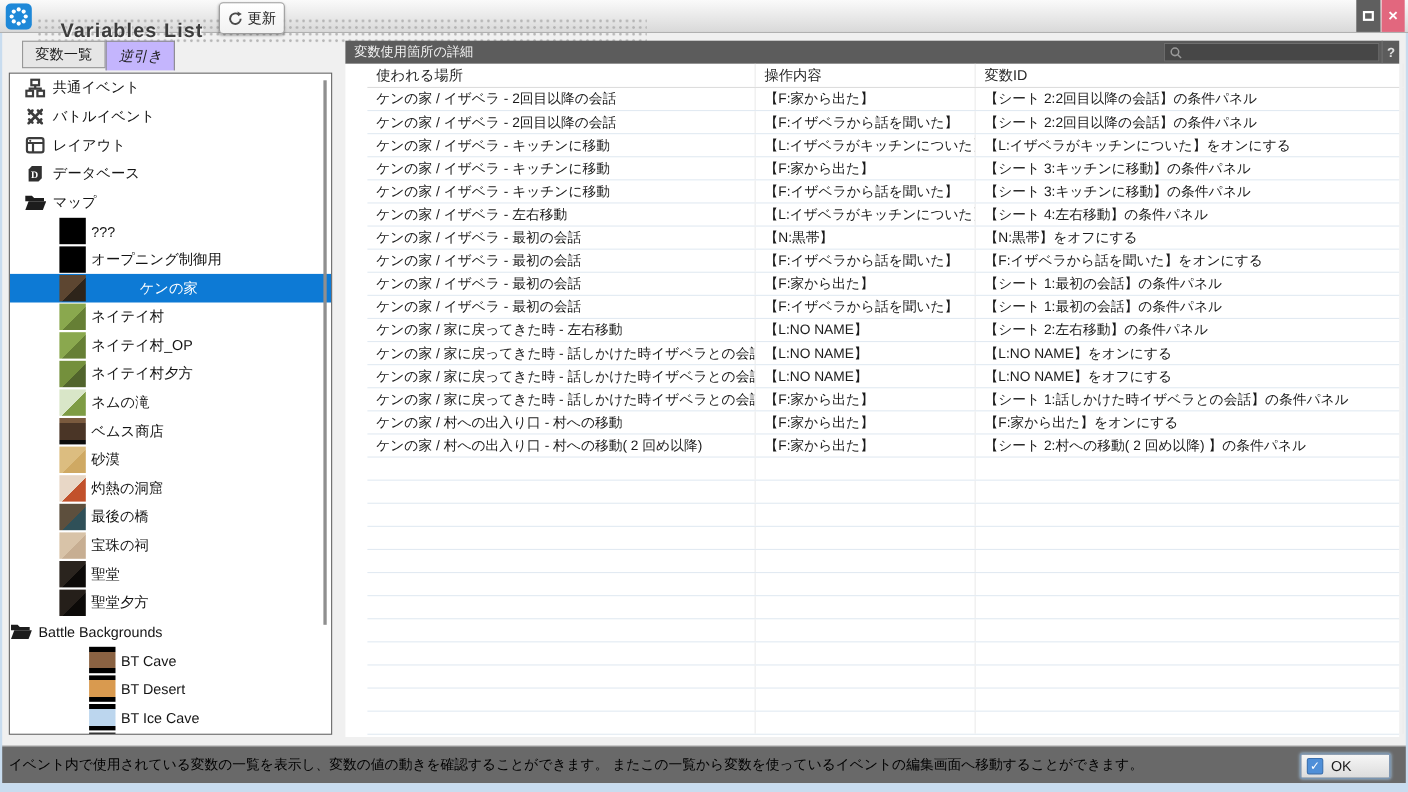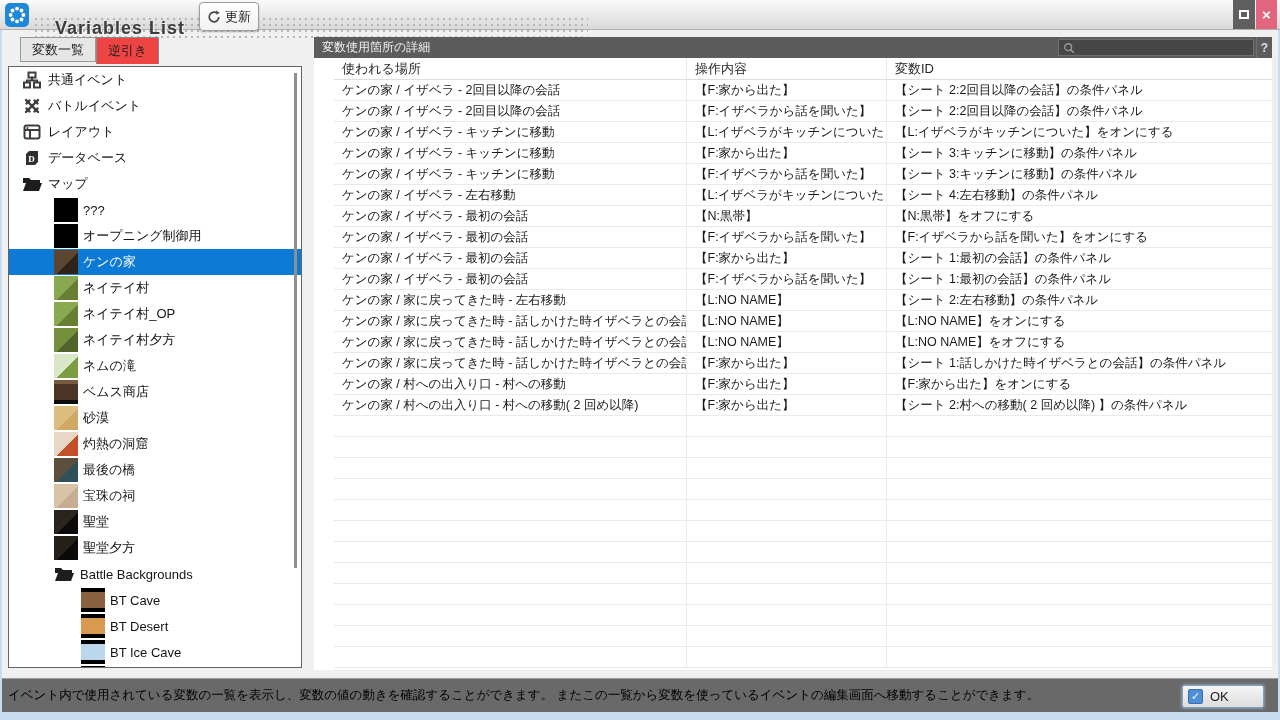--- a/index.html
+++ b/index.html
@@ -25,33 +25,33 @@
   .btn-max { left:1233px; width:22px; background:#5f5f5f; }
   .btn-max .sq { width:10px; height:9px; border:2px solid #ffffff; }
   .btn-close { left:1256px; width:21px; background:#e2677e; color:#ffffff;
     font-size:15px; font-weight:bold; }
 
   
   .tabs { position:absolute; left:20px; top:37px; display:flex; align-items:flex-start; }
   .tab { height:25px; padding:0 11px; font-size:13px; color:#1c1c1c; display:flex;
     align-items:center; background:#e6e6e6; border:1px solid #979797; border-bottom:1px solid #979797;
     cursor:pointer; }
-  .tab.active { height:27px; background:#ef4444; border:1px solid #8a8a8a; border-bottom:none; }
+  .tab.active { height:27px; background:#c4b5fd; border:1px solid #8a8a8a; border-bottom:none;font-style:italic; }
 
   .tree { position:absolute; left:8px; top:66px; width:294px; height:602px; background:#ffffff;
     border:1px solid #646464; overflow:hidden; }
   .tree-scrollbar { position:absolute; right:4px; top:6px; width:3px; height:495px;
     background:#8f8f8f; z-index:5; }
   .tree-item { height:26px; display:flex; align-items:center; font-size:13px; color:#141414;
     white-space:nowrap; cursor:pointer; }
   .tree-item.section { padding-left:13px;font-family:Liberation Serif, serif; }
   .tree-item.map { padding-left:45px; }
-  .tree-item.bt-folder { padding-left:45px; }
+  .tree-item.bt-folder { }
   .tree-item.bt { padding-left:72px; }
-  .tree-item.selected { background:#0d7ad5; color:#ffffff; }
+  .tree-item.selected { background:#0d7ad5; color:#ffffff;gap:44px; }
   .tree-icon { width:20px; height:18px; margin-right:6px; display:inline-flex; }
   .tree-icon svg { width:100%; height:100%; }
   .thumb { width:24px; height:24px; margin-right:5px; flex:0 0 24px; }
 
   
   .panel-header { position:absolute; left:314px; top:37px; width:958px; height:21px;
     background:#5c5c5c; color:#f2f2f2; font-size:12px; display:flex; align-items:center;
     padding-left:8px; }
   .search-box { position:absolute; left:744px; top:2px; width:196px; height:17px;
     background:#474747; border:1px solid #6f6f6f; display:flex; align-items:center;

